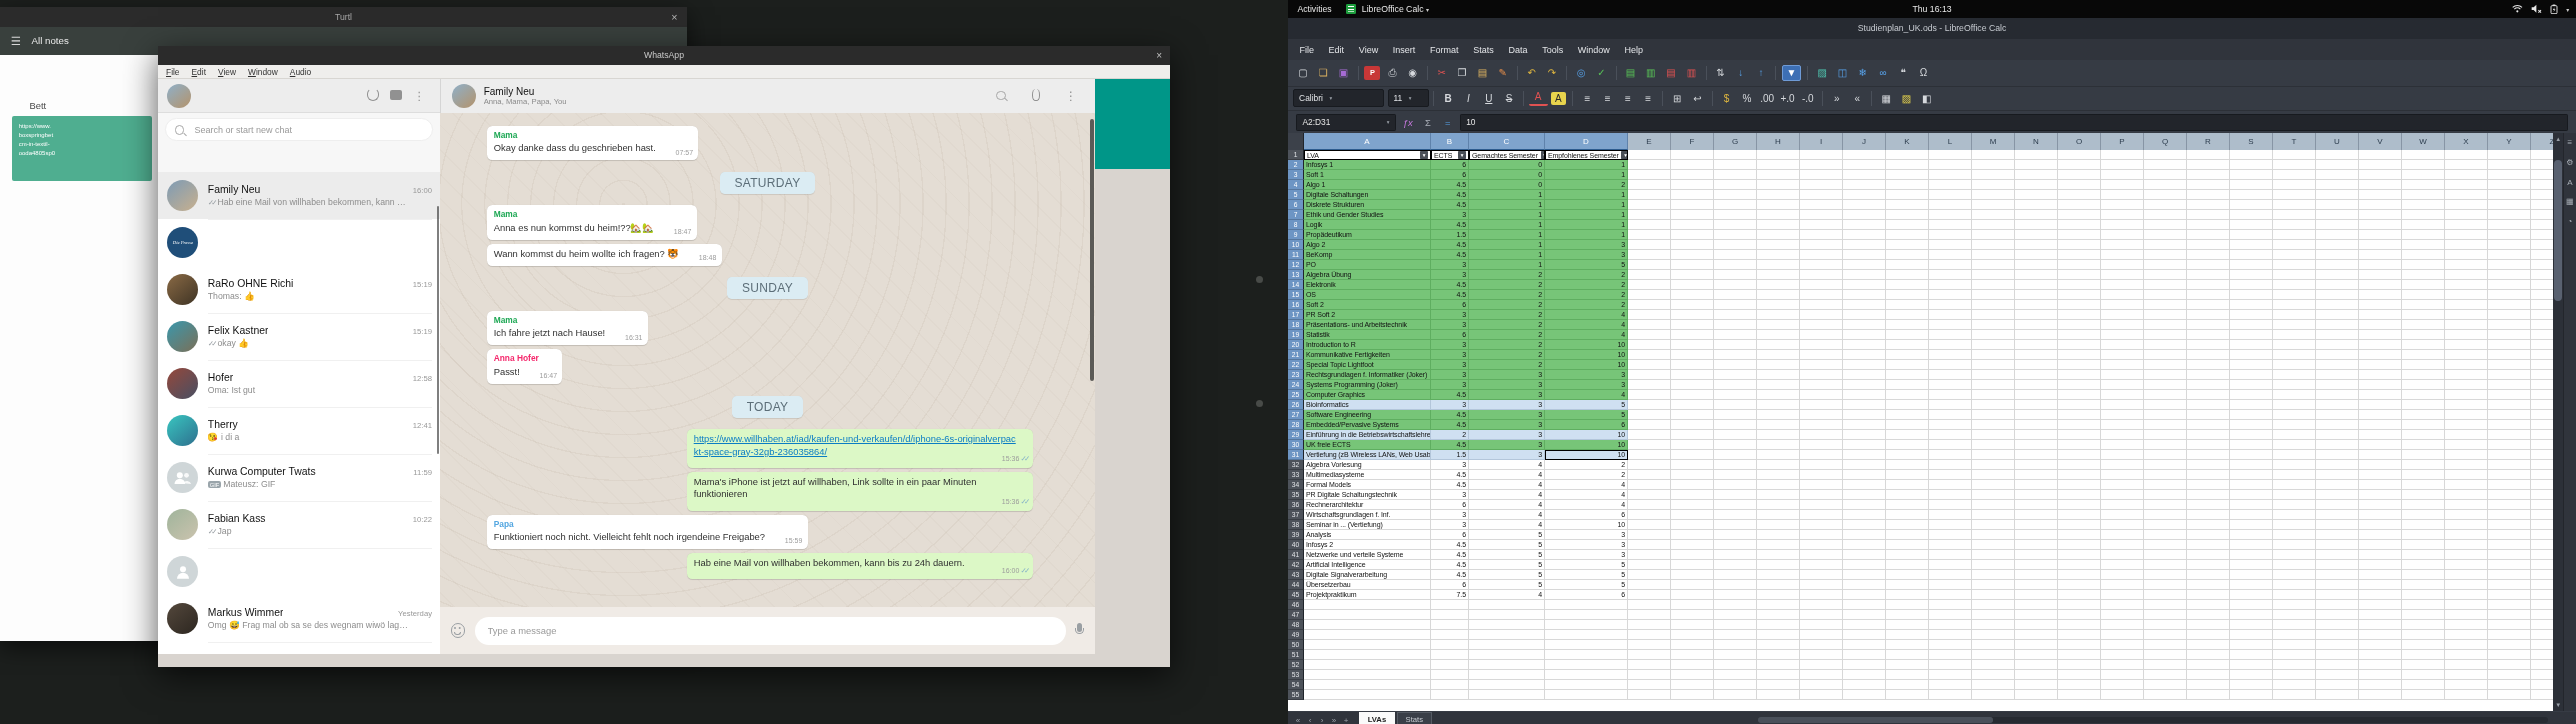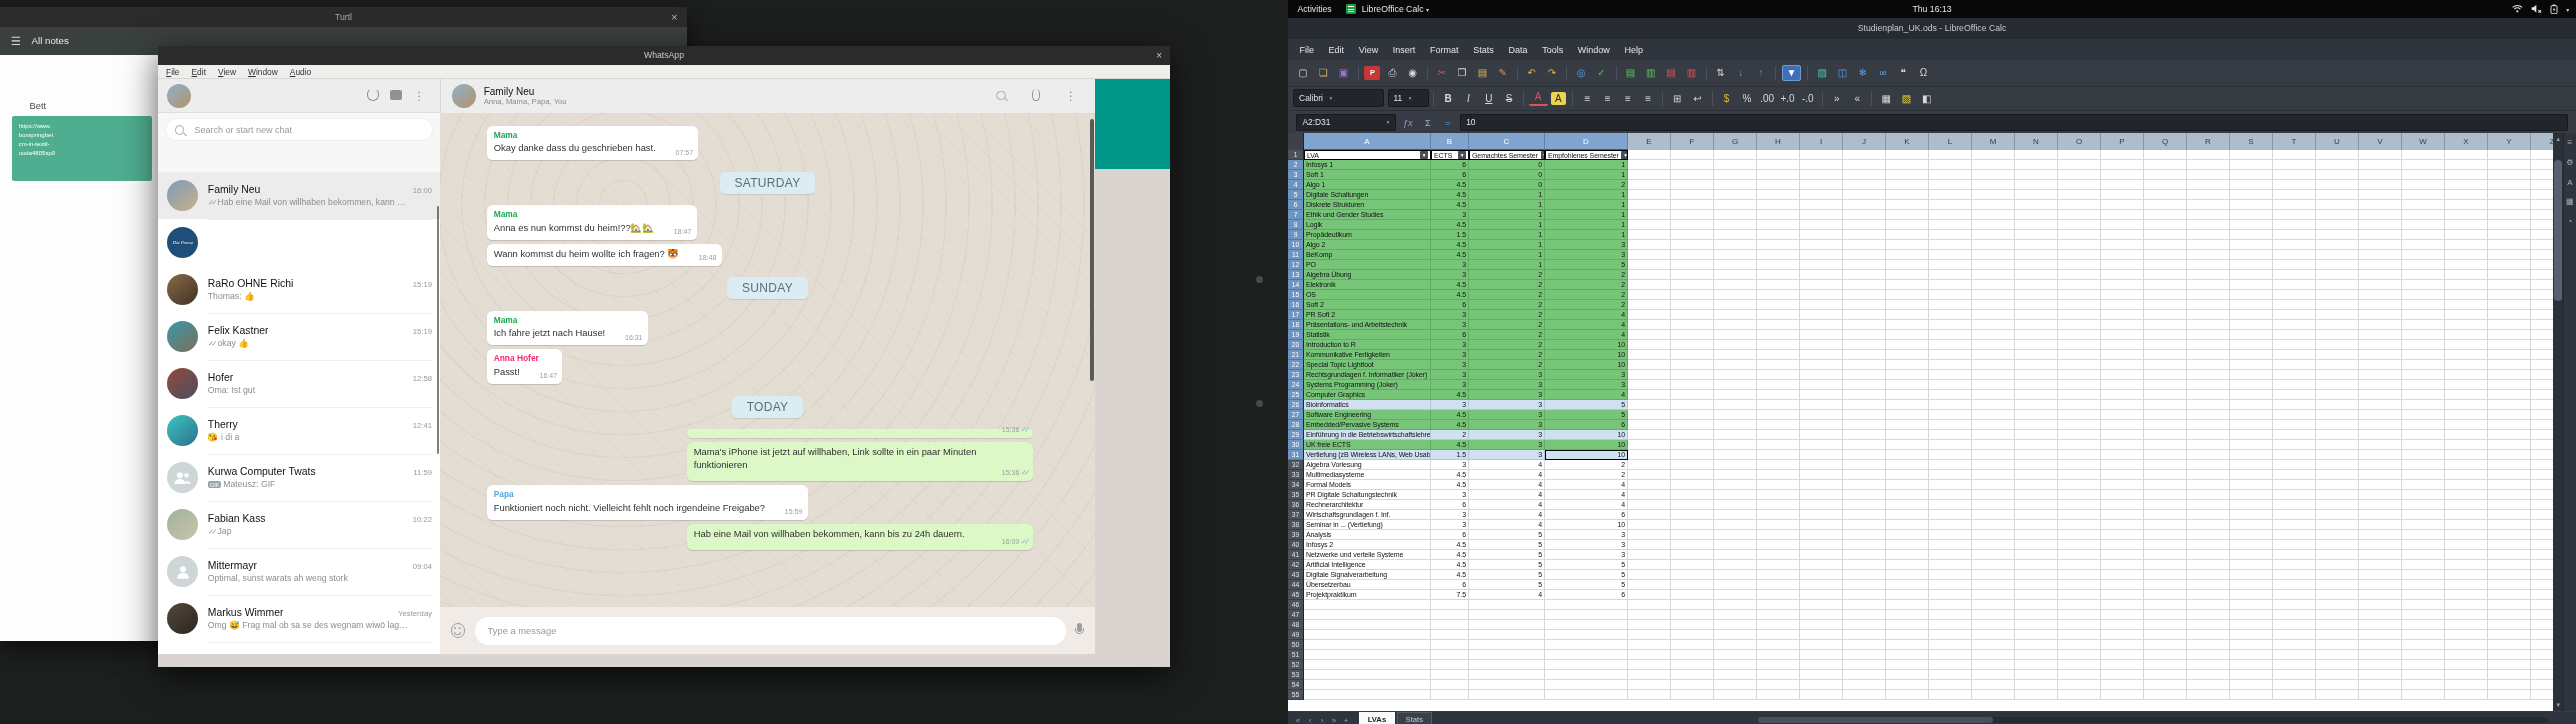--- a/index.html
+++ b/index.html
@@ -320,29 +320,20 @@
                 </div>
               </div>
             </div>
             <div class="chat-row">
               <div class="avatar" style="background: rgb(207, 214, 216);">
                 <svg width="16" height="16" viewBox="0 0 24 24">
                   <circle cx="12" cy="8" r="4.5" fill="#fff"></circle>
                   <path d="M3 22 a9 9 0 0 1 18 0 z" fill="#fff"></path>
                 </svg>
               </div>
-              <div class="chat-main">
-                <div class="chat-top">
-                  <span class="chat-name">Mittermayr</span>
-                  <span class="chat-time">09:04</span>
-                </div>
-                <div class="chat-bottom">
-                  <span class="chat-preview">Optimal, sunst warats ah weng stork</span>
-                </div>
-              </div>
             </div>
             <div class="chat-row">
               <div class="avatar" style="background: linear-gradient(140deg, rgb(84, 72, 60), rgb(44, 38, 32));"></div>
               <div class="chat-main">
                 <div class="chat-top">
                   <span class="chat-name">Markus Wimmer</span>
                   <span class="chat-time">Yesterday</span>
                 </div>
                 <div class="chat-bottom">
                   <span class="chat-preview">Omg 😅 Frag mal ob sa se des wegnam wiwö lag…</span>
@@ -403,20 +394,21 @@
                 <div class="sender" style="color: rgb(245, 40, 108);">Anna Hofer</div>
                 <div class="mtext">Passt!</div>
                 <span class="mtime">16:47</span>
               </div>
             </div>
             <div class="mrow date">
               <div class="datechip">TODAY</div>
             </div>
             <div class="mrow out">
               <div class="bubble out">
+                <div class="mtext haspad"><span class="linktext">https://www.willhaben.at/iad/kaufen-und-verkaufen/d/iphone-6s-originalverpackt-space-gray-32gb-236035864/</span></div>
                 <span class="mtime">15:36<span class="ticks">✓✓</span></span>
               </div>
             </div>
             <div class="mrow out">
               <div class="bubble out">
                 <div class="mtext haspad">Mama's iPhone ist jetzt auf willhaben, Link sollte in ein paar Minuten funktionieren</div>
                 <span class="mtime">15:36<span class="ticks">✓✓</span></span>
               </div>
             </div>
             <div class="mrow in">

